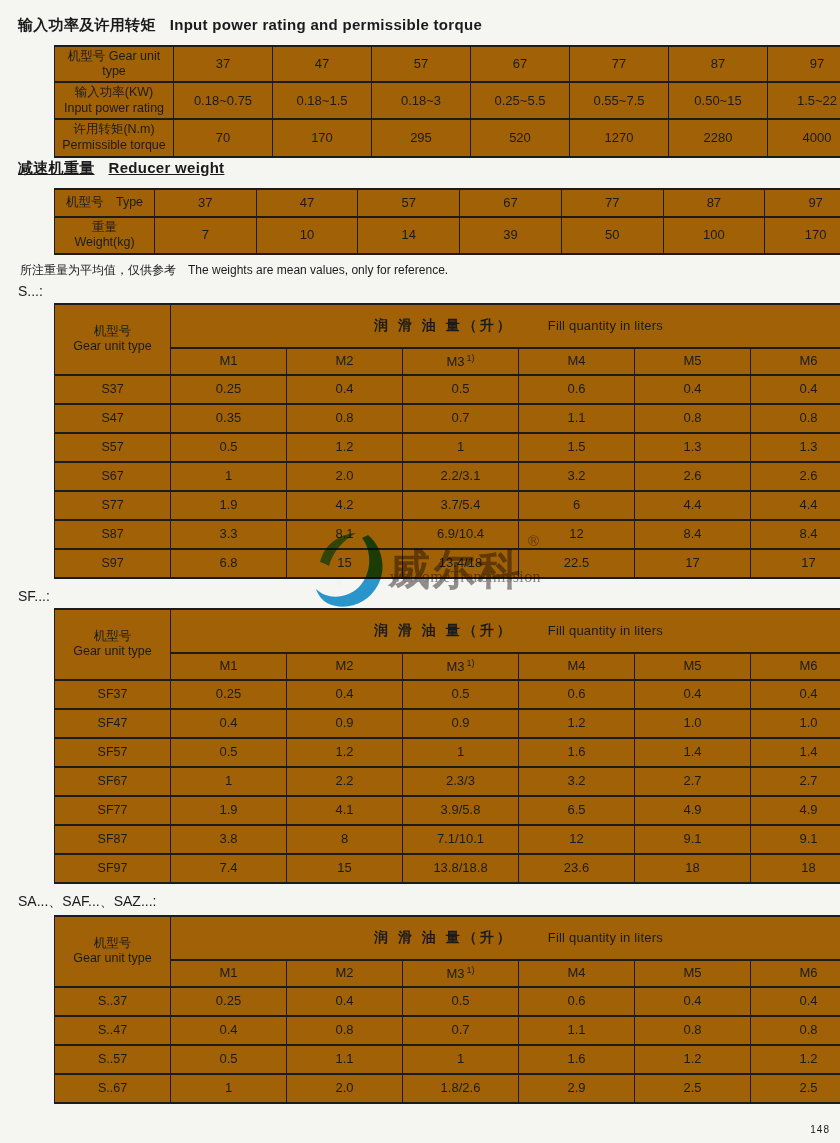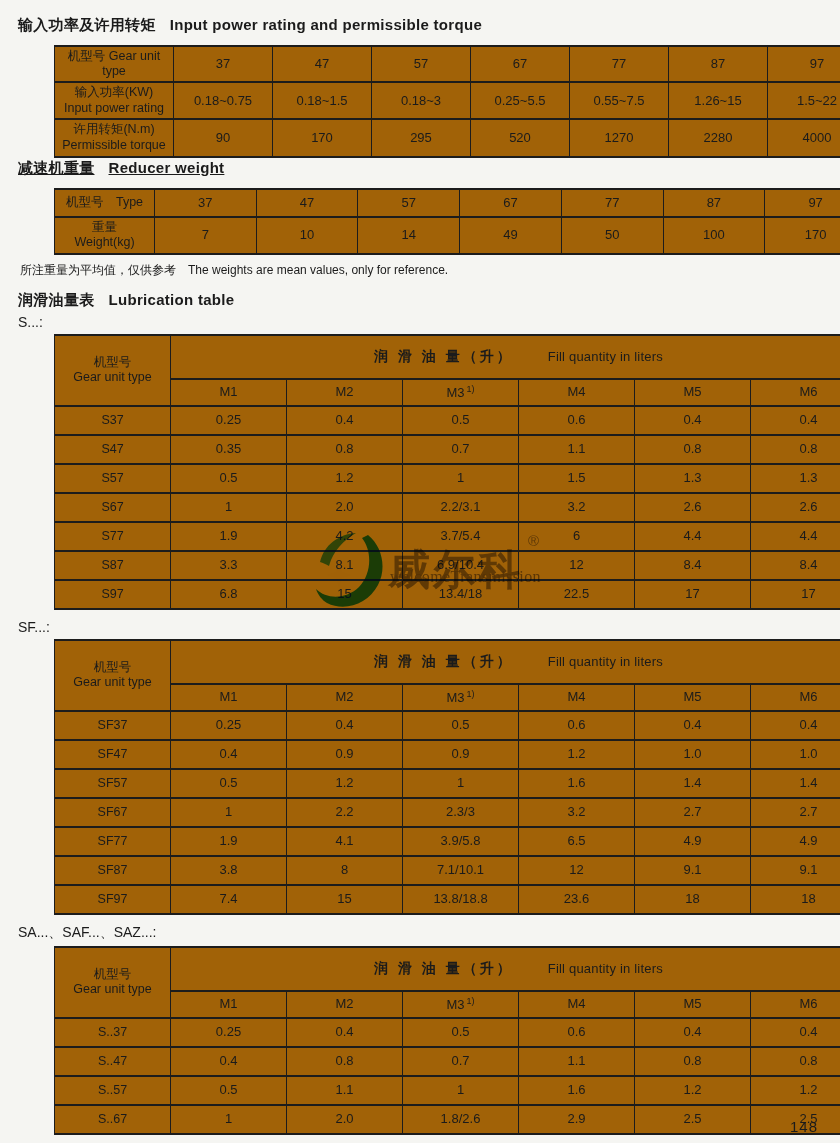--- a/index.html
+++ b/index.html
@@ -28,21 +28,21 @@
   .note-line{font-size:12px;margin:7px 0 0 2px;}
   .note-line .en{margin-left:12px;}
   .sub-label{font-size:14px;margin:9px 0 4px 0;}
   .lube-table thead .fill-row th{height:20px;padding:11px;}
   .fill-zh{font-size:14px;font-weight:bold;letter-spacing:3px;}
   .fill-en{font-size:13px;font-weight:normal;margin-left:34px;letter-spacing:.2px;}
   .lube-table thead .m-row th{height:21px;}
   .lube-table tbody td{height:23px;}
   .lube-table sup{font-size:9px;margin-left:2px;}
   .unit-head div{font-size:12.5px;line-height:1.25;}
-  .page-number{position:absolute;right:22px;bottom:8px;font-size:15px;letter-spacing:1px;text-align:center;}
+  .page-number{position:absolute;right:10px;bottom:8px;font-size:10px;letter-spacing:1px;text-align:center;}
   
   .watermark{
     position:absolute;left:314px;top:520px;width:250px;height:92px;
     pointer-events:none;mix-blend-mode:multiply;z-index:5;
   }
   .wm-logo{position:absolute;left:0;top:12px;}
   .wm-zh{
     position:absolute;left:74px;top:22px;font-size:42px;font-weight:bold;
     color:rgba(138,132,130,.88);letter-spacing:3px;white-space:nowrap;
   }
@@ -88,29 +88,29 @@
       <tr>
         <th class="rowhead two-line tall">
           <div>输入功率(KW)</div>
           <div>Input power rating</div>
         </th>
       <td>0.18~0.75</td>
           <td>0.18~1.5</td>
           <td>0.18~3</td>
           <td>0.25~5.5</td>
           <td>0.55~7.5</td>
-          <td>1.26~15</td>
+          <td>0.50~15</td>
           <td>1.5~22</td>
         </tr>
       <tr>
         <th class="rowhead two-line tall">
           <div>许用转矩(N.m)</div>
           <div>Permissible torque</div>
         </th>
-      <td>90</td>
+      <td>70</td>
           <td>170</td>
           <td>295</td>
           <td>520</td>
           <td>1270</td>
           <td>2280</td>
           <td>4000</td>
         </tr>
     </tbody>
   </table>
 
@@ -139,31 +139,30 @@
           <td>97</td>
         </tr>
       <tr>
         <th class="rowhead two-line tall">
           <div>重量</div>
           <div>Weight(kg)</div>
         </th>
       <td>7</td>
           <td>10</td>
           <td>14</td>
-          <td>49</td>
+          <td>39</td>
           <td>50</td>
           <td>100</td>
           <td>170</td>
         </tr>
     </tbody>
   </table>
 
   <p class="note-line"><span>所注重量为平均值，仅供参考</span><span class="en">The weights are mean values, only for reference.</span></p>
 
-  <h1 class="section-title" style="margin:12px 0 4px 0;"><span>润滑油量表</span><span class="en">Lubrication table</span></h1>
 
   <p class="sub-label" style="margin-top:4px;">S...:</p>
   <table class="lube-table">
     <colgroup>
         <col class="c-head-lube">
         <col>
         <col>
         <col>
         <col>
         <col>

